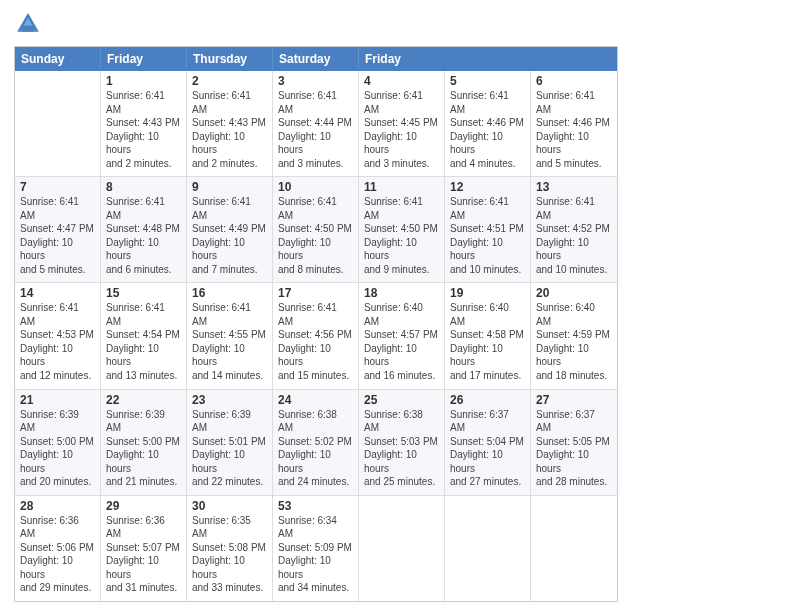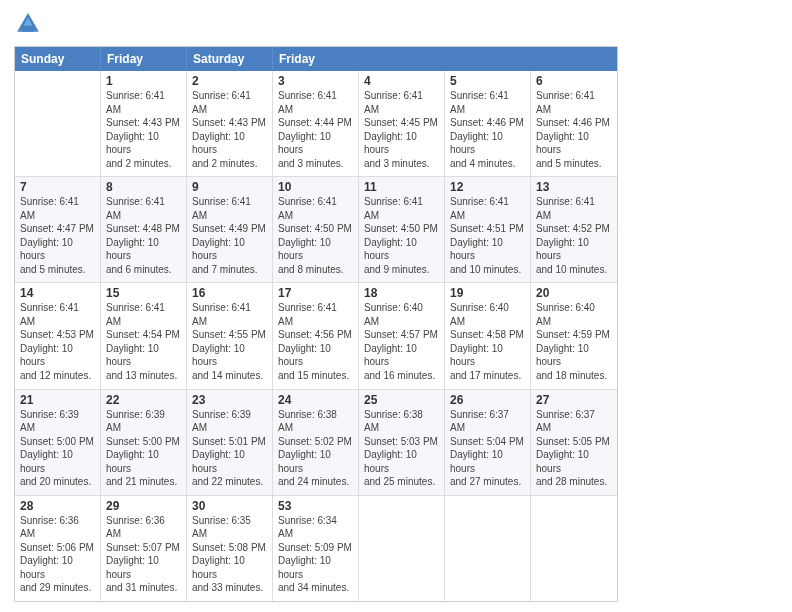--- a/index.html
+++ b/index.html
@@ -129,20 +129,21 @@
     <div class="title-block">
       <div class="main-title"></div>
       <div class="subtitle"></div>
     </div>
   </div>
 
   <div class="calendar">
     <div class="cal-header-row">
     <div class="cal-header-cell">Sunday</div>
         <div class="cal-header-cell">Friday</div>
+        <div class="cal-header-cell">Thursday</div>
         <div class="cal-header-cell">Saturday</div>
         <div class="cal-header-cell">Friday</div>
       </div>
     <div class="cal-body">
     <div class="cal-row">
           <div class="cal-cell"></div>
           <div class="cal-cell">
             <span class="day-num">1</span>
             <div class="day-info">Sunrise: 6:41 AM<br>Sunset: 4:43 PM<br>Daylight: 10 hours<br>and 2 minutes.</div>
           </div>

